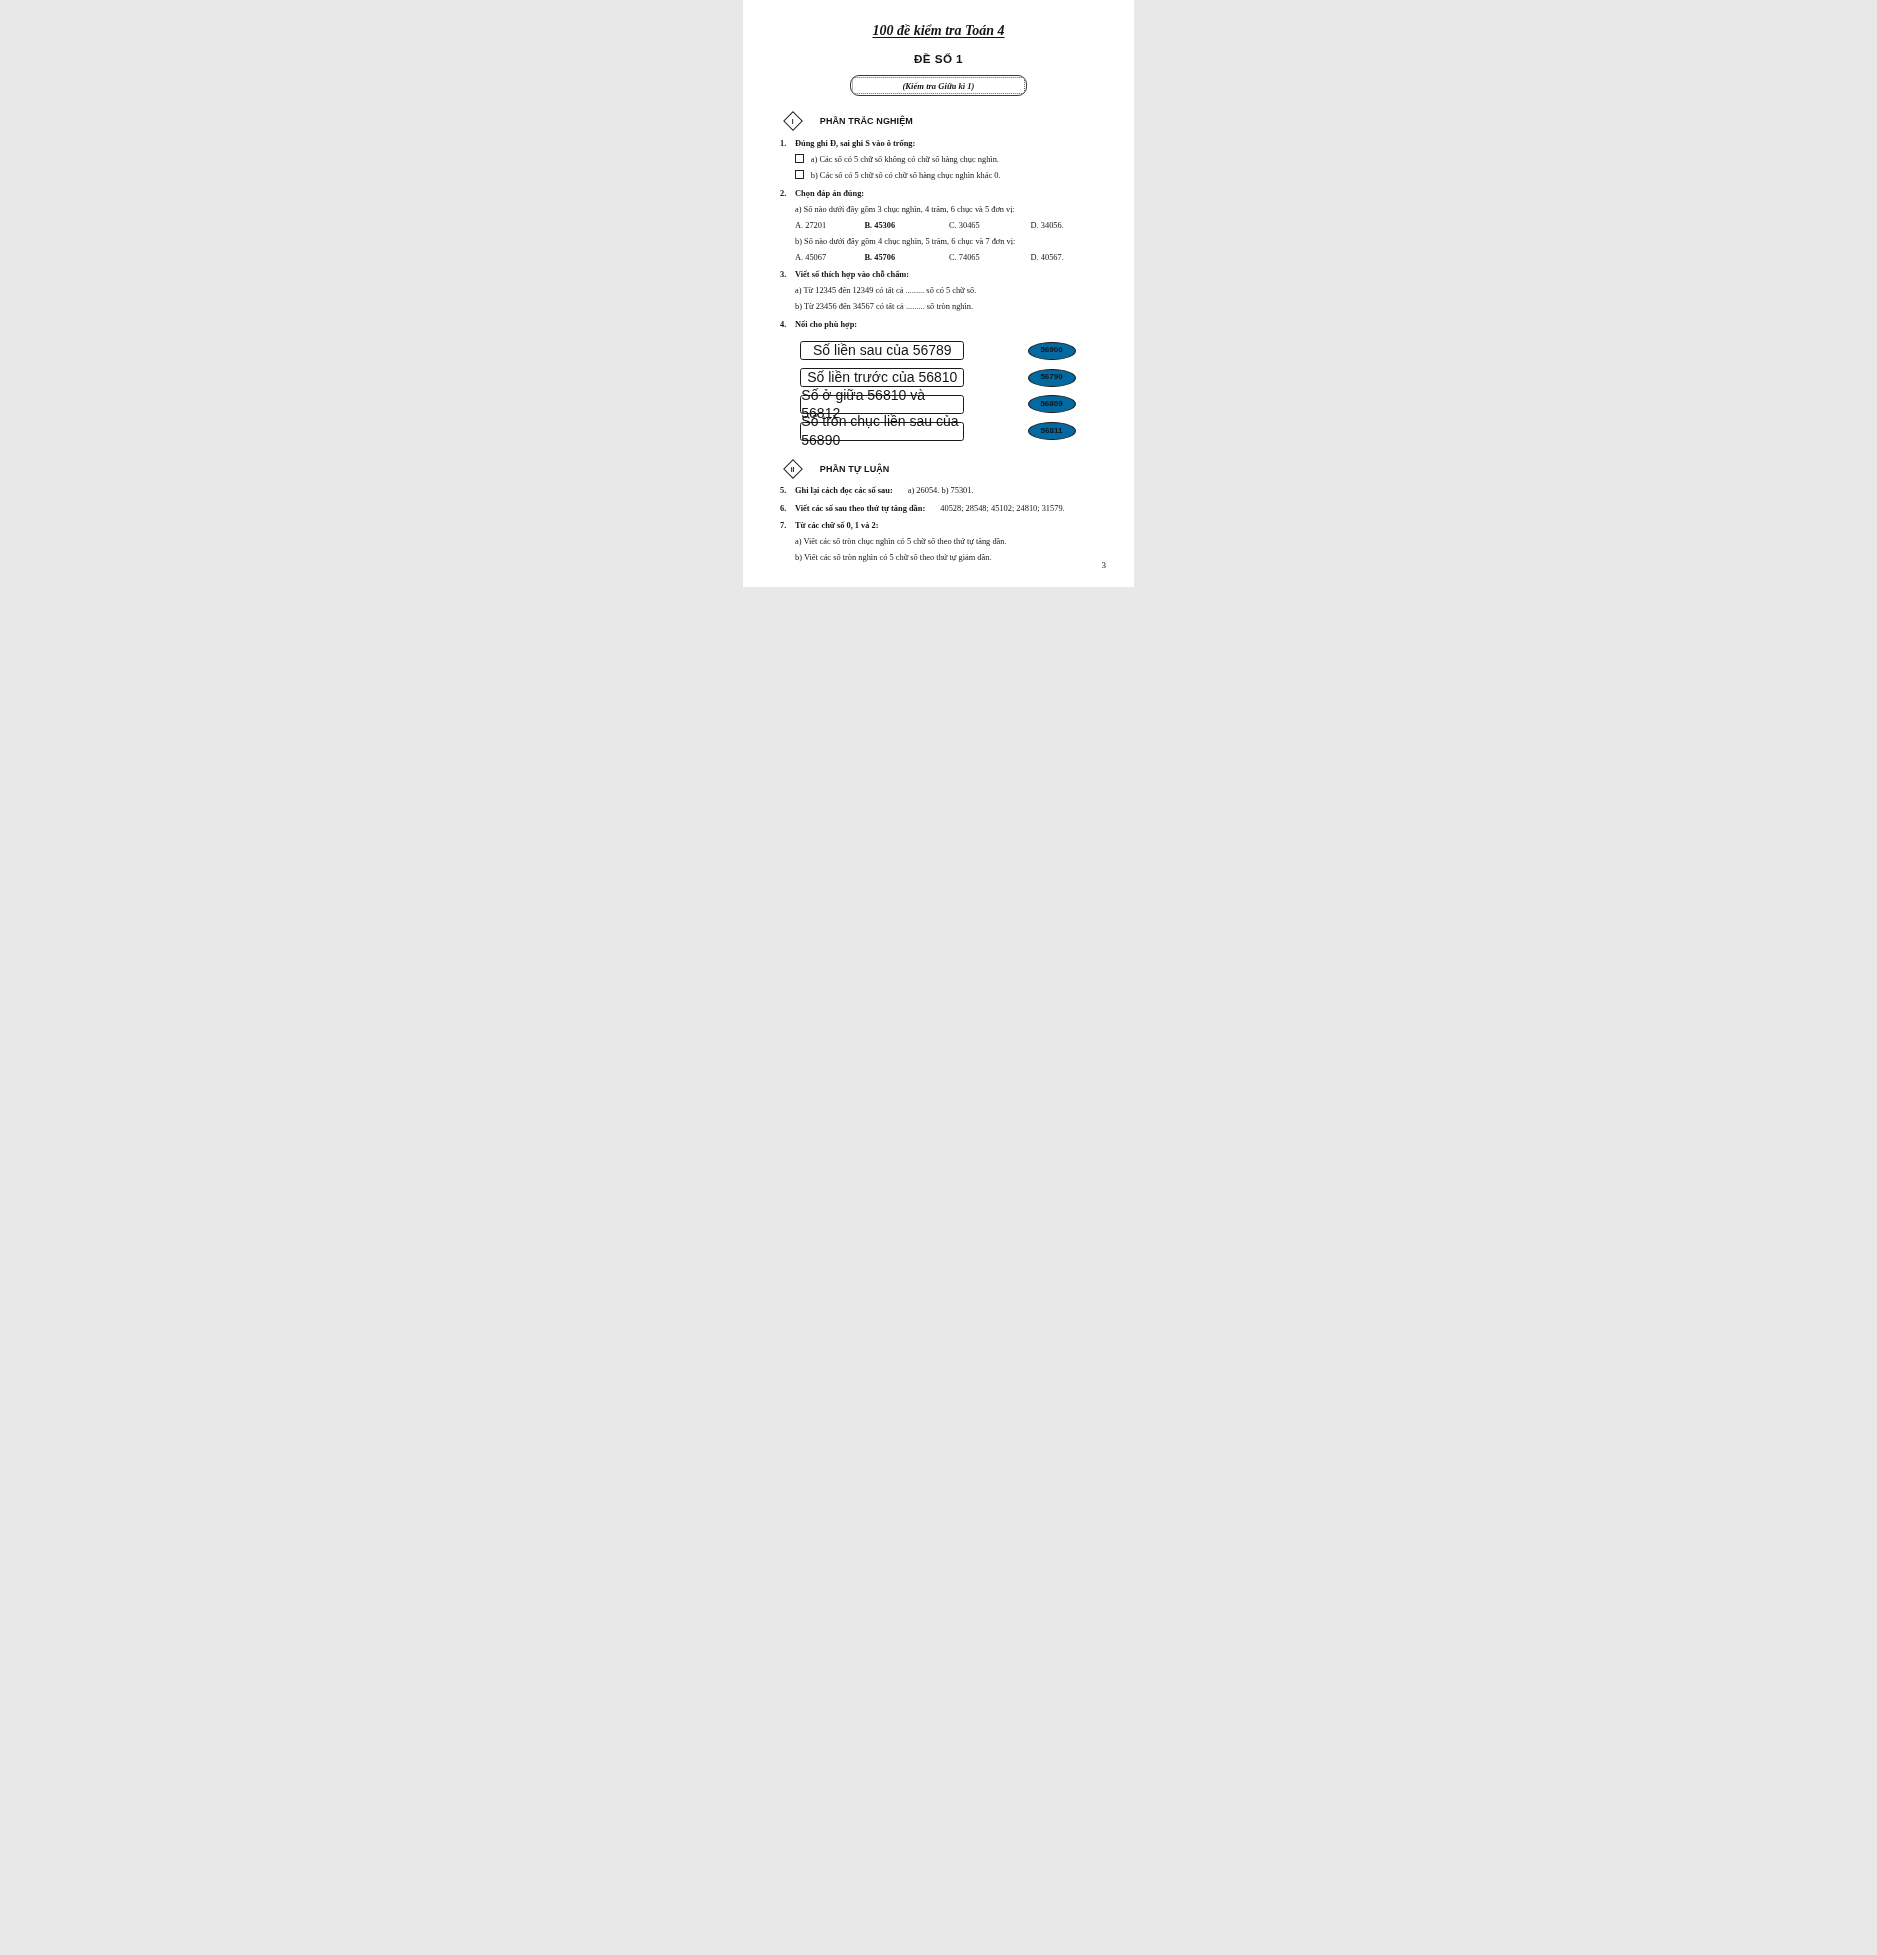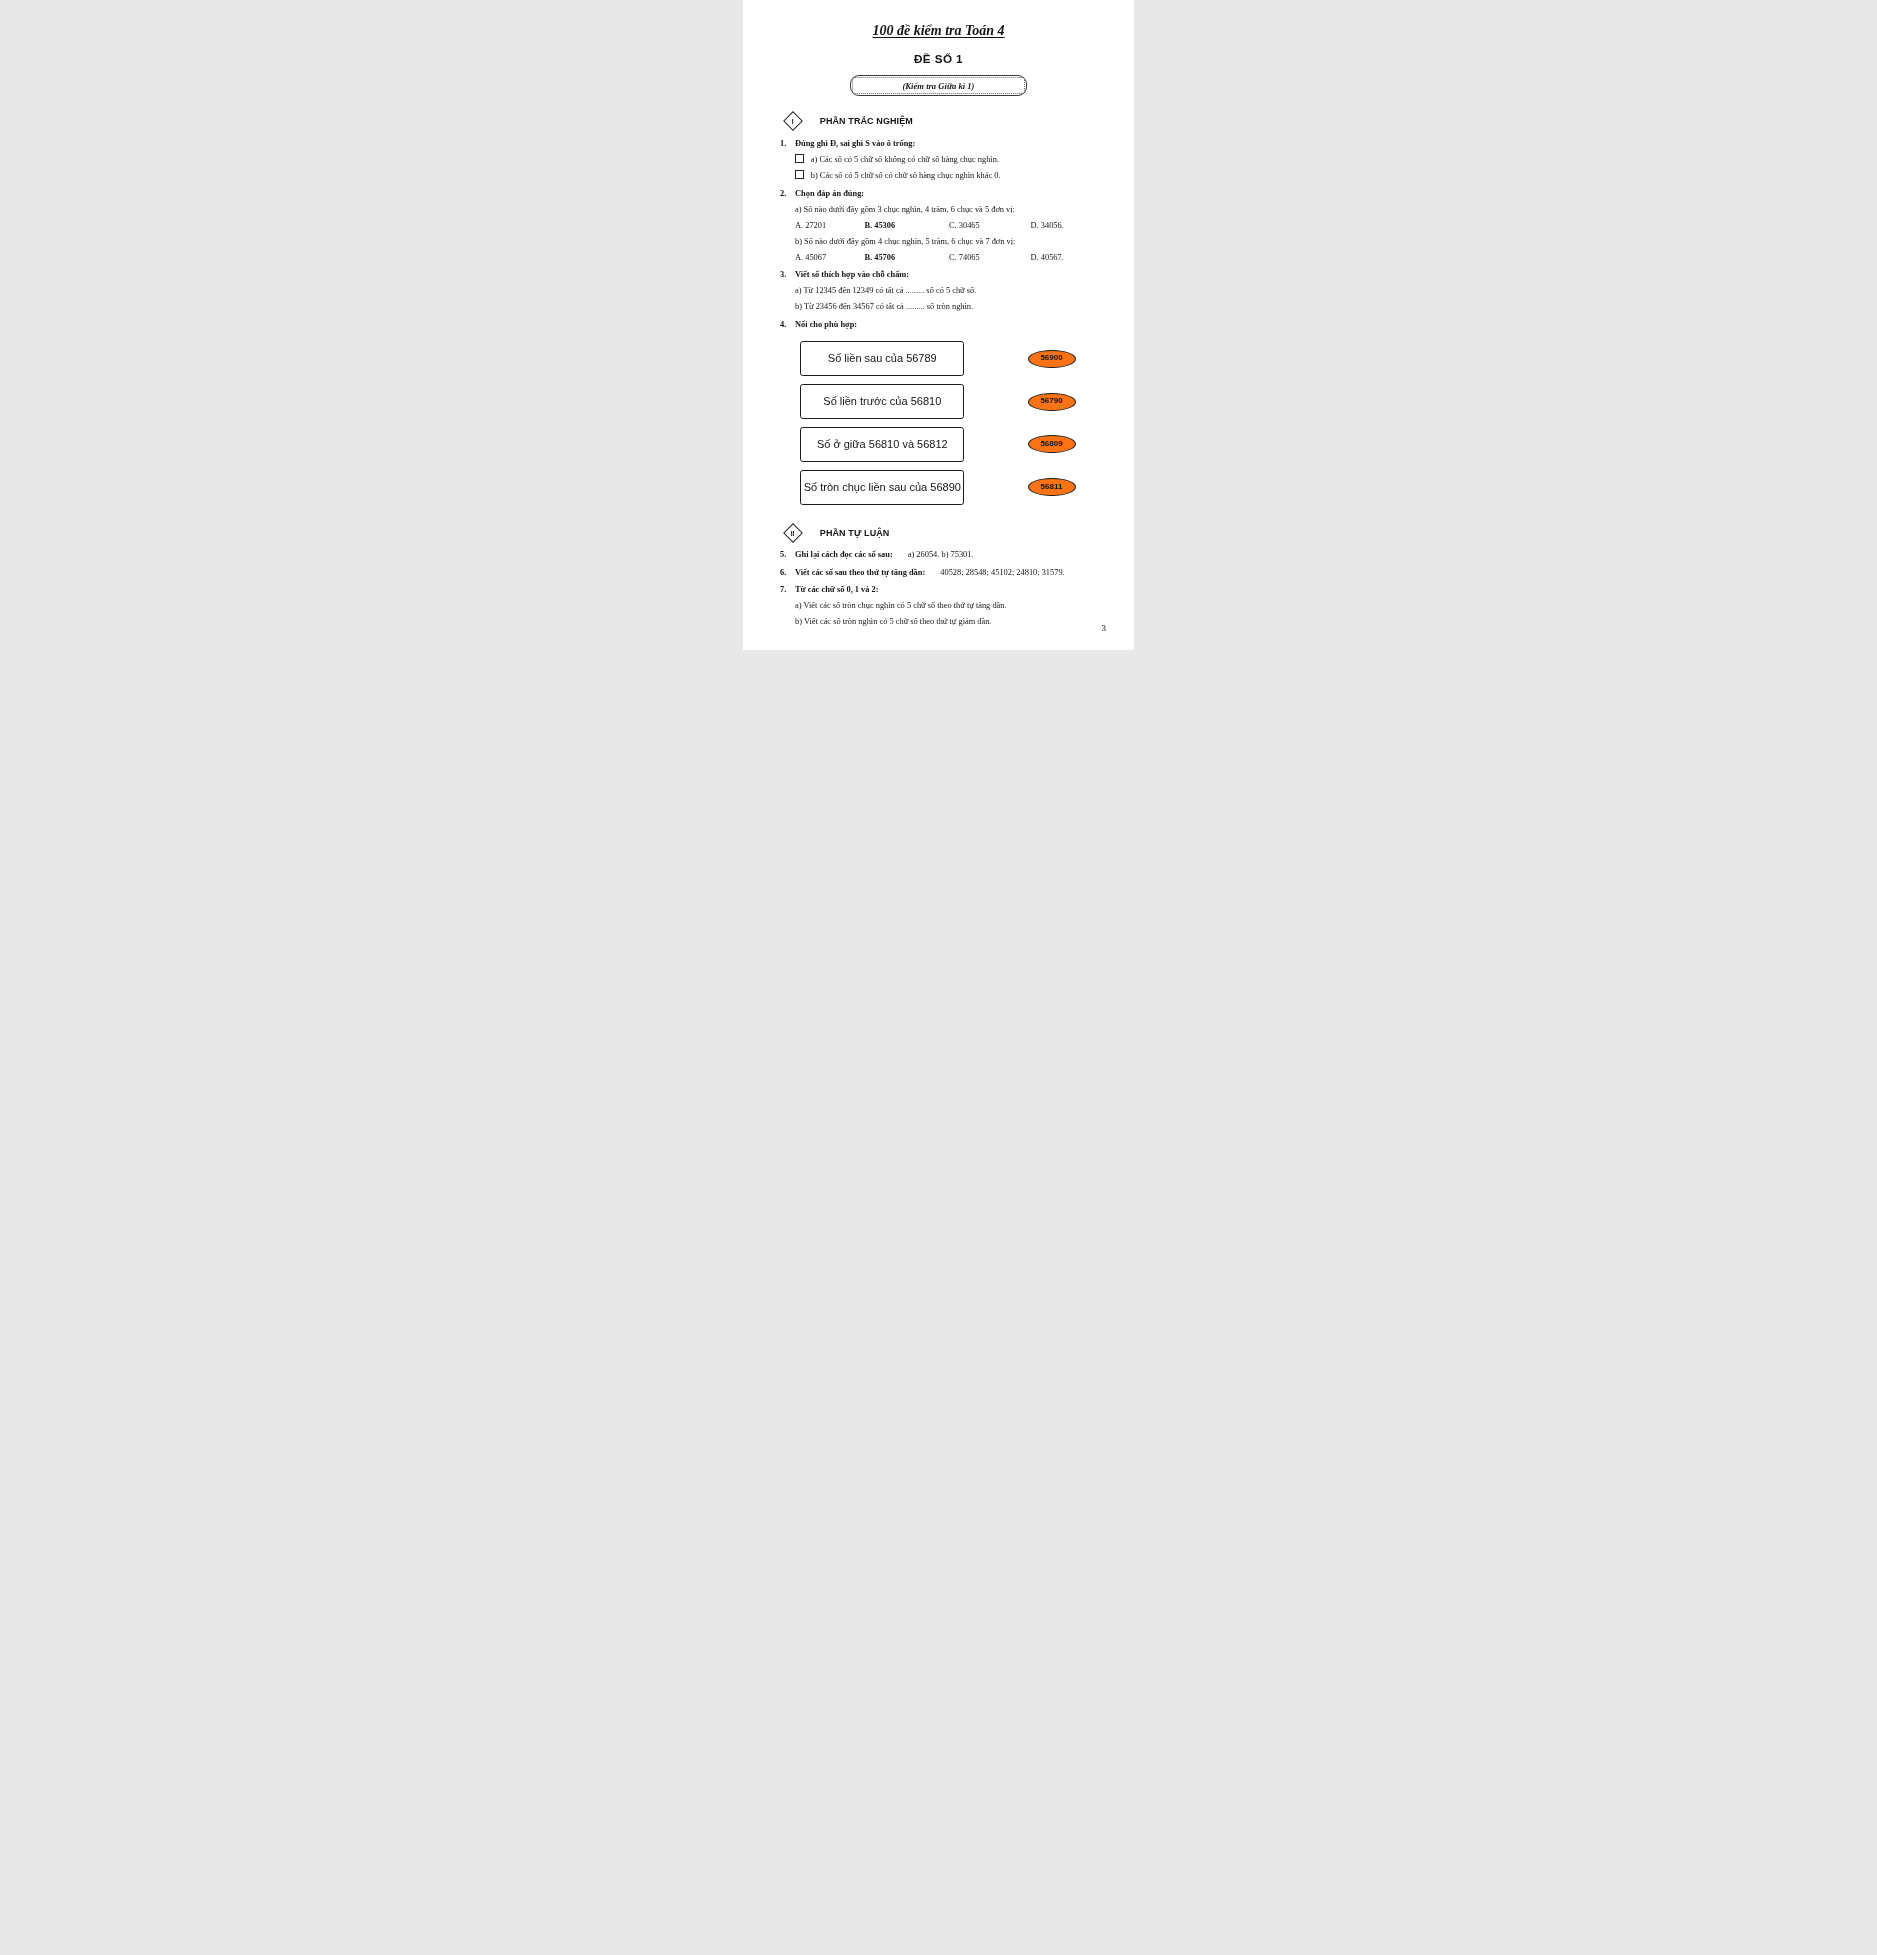--- a/index.html
+++ b/index.html
@@ -33,25 +33,25 @@
   .q-line { margin:4.7px 0; }
   .checkbox { display:inline-block; width:9px; height:9px; border:0.8px solid #242424;
               vertical-align:-1.2px; margin-right:4.7px; background:#fff; }
   .options { display:flex; margin:4.7px 0; }
   .options span:nth-child(1){ flex:0 0 23%; }
   .options span:nth-child(2){ flex:0 0 28%;font-weight:bold; }
   .options span:nth-child(3){ flex:0 0 27%; }
   .options span:nth-child(4){ flex:0 0 22%; }
   .match { margin:11px 0 3.1px 20.3px; }
   .match-row { display:flex; align-items:center; margin-bottom:7.8px; }
-  .match-box { width:164px; height:35px; border:0.8px solid #1b1b1b; border-radius:2.7px;
+  .match-box { width:164px; height:19px; border:0.8px solid #1b1b1b; border-radius:2.7px;
                display:flex; align-items:center; justify-content:center; background:#fff;
-               font-family:"Liberation Sans", sans-serif; font-size:11px; }
+               font-family:"Liberation Sans", sans-serif; font-size:14px; }
   .match-oval { margin-left:auto; margin-right:21.5px; width:48px; height:18px;
-                border:0.8px solid #1b1b1b; border-radius:50%; background:#f97316;
+                border:0.8px solid #1b1b1b; border-radius:50%; background:#0369a1;
                 display:flex; align-items:center; justify-content:center;
                 font-family:"Liberation Sans", sans-serif; font-weight:bold; font-size:8px; }
   .section.second { margin-top:21px; }
   .page-num { position:absolute; bottom:17px; right:28px; font-size:9px; }
 </style>
 </head>
 <body>
 
 <div class="page">
 

